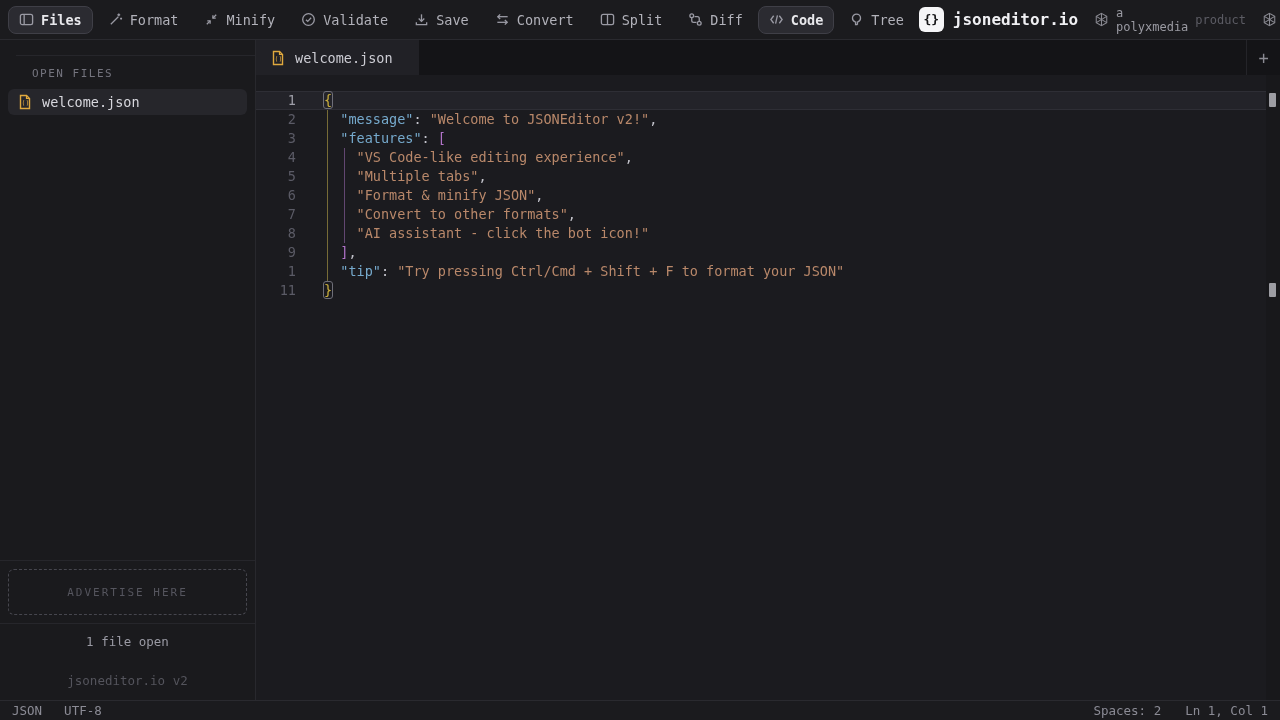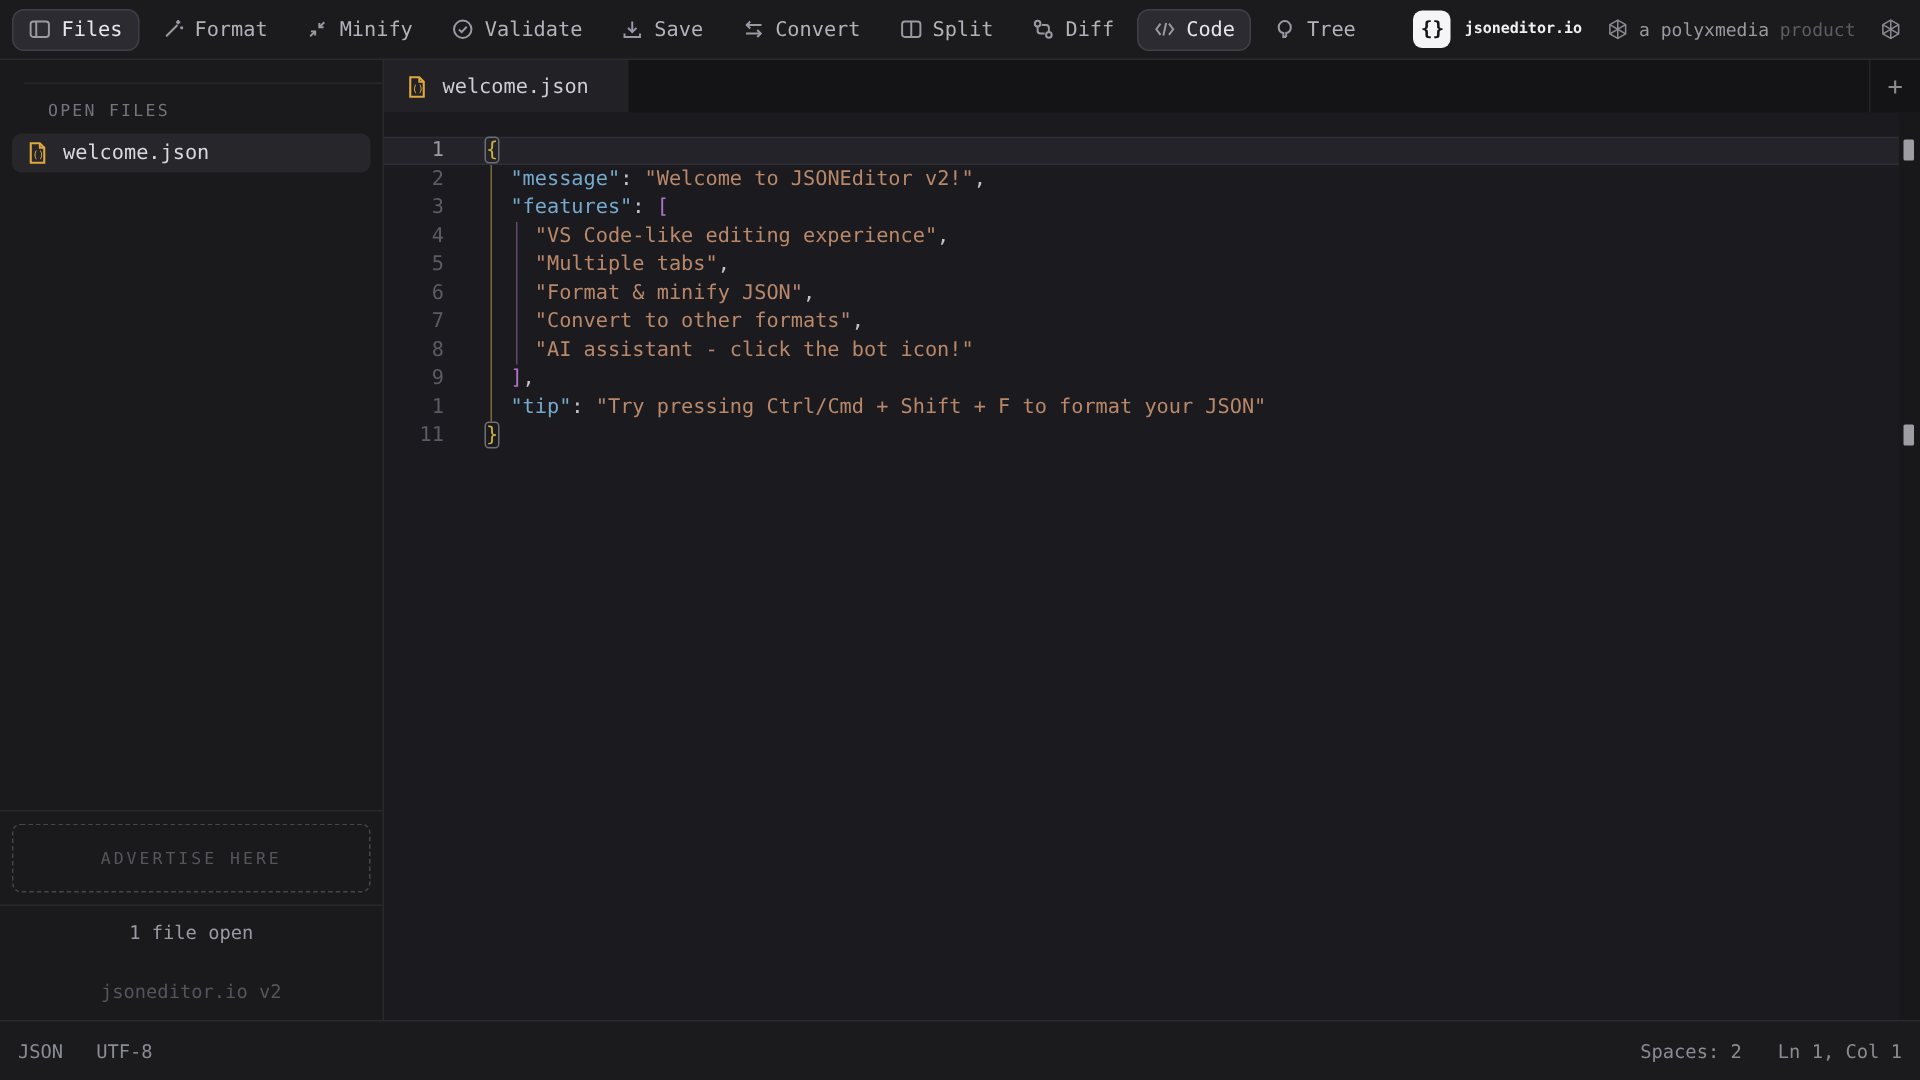--- a/index.html
+++ b/index.html
@@ -16,29 +16,29 @@
     height:40px; flex:none; background:#1b1b1e;
     border-bottom:1px solid #2a2a2f;
     display:flex; align-items:center; padding:0 12px 0 8px; gap:4px;
   }
   .tbtn {
     display:flex; align-items:center; gap:7px;
     padding:5px 10px; border-radius:8px; border:1px solid transparent;
     color:#b2b2ba; font-size:13.5px; cursor:pointer; white-space:nowrap;
   }
   .tbtn .ticon { color:#9a9aa4; }
-  .tbtn.active { background:#2b2b31; border-color:#3f3f47; color:#e8e8ec; }
+  .tbtn.active { background:#2b2b31; border-color:#3f3f47; color:#e8e8ec;font-weight:bold; }
   .right-cluster { margin-left:auto; display:flex; align-items:center; gap:16px; }
   .brand { display:flex; align-items:center; gap:9px; }
   .logo-box {
     width:25px; height:25px; background:#f5f5f7; border-radius:6px;
     display:flex; align-items:center; justify-content:center;
     color:#151517; font-weight:bold; font-size:13px;
   }
-  .brand-name { font-weight:bold; font-size:10px; color:#f0f0f3; }
+  .brand-name { font-weight:bold; font-size:16px; color:#f0f0f3; }
   .product { display:flex; align-items:center; gap:7px; font-size:12px; }
   .product .p1 { color:#9a9aa2; }
   .product .p2 { color:#5c5c64; }
   .ai-group { display:flex; align-items:center; gap:7px; font-size:13.5px; color:#b2b2ba; cursor:pointer; }
 
   
   .main { flex:1; display:flex; min-height:0; }
 
   
   .sidebar {
@@ -104,21 +104,21 @@
   .guide-gold { left:71px; top:35px; height:171px; background:rgba(195,175,75,0.55); }
   .guide-purple { left:88px; top:73px; height:95px; background:rgba(170,115,195,0.5); }
 
   .overview-ruler { position:absolute; top:0; right:0; width:14px; height:100%; background:#18181b; z-index:3; cursor:pointer; }
   .ruler-mark { position:absolute; left:3px; width:7px; height:14px; background:#9d9da3; border-radius:1px; }
   .mark-top { top:18px; }
   .mark-bottom { top:208px; }
 
   
   .statusbar {
-    height:40px; flex:none; background:#1b1b1e; border-top:1px solid #2a2a2f;
+    height:20px; flex:none; background:#1b1b1e; border-top:1px solid #2a2a2f;
     display:flex; align-items:center; font-size:12.5px; color:#8b8b95;
     padding:0 12px;
   }
   .statusbar .sb-left { display:flex; gap:22px; }
   .statusbar .sb-right { margin-left:auto; display:flex; gap:24px; }
 </style>
 </head>
 <body>
 
 <div class="toolbar">

